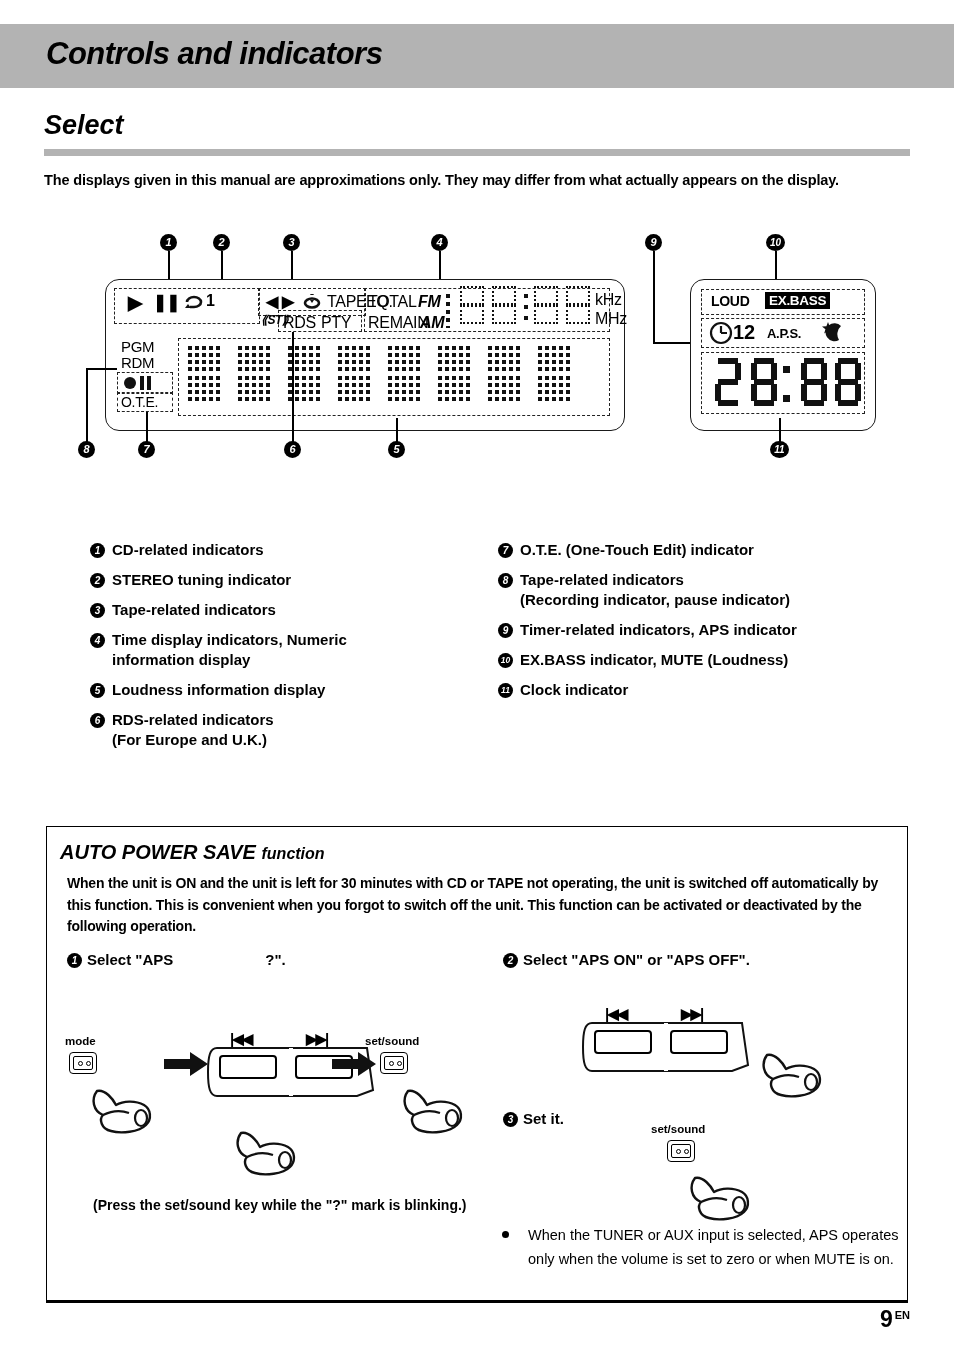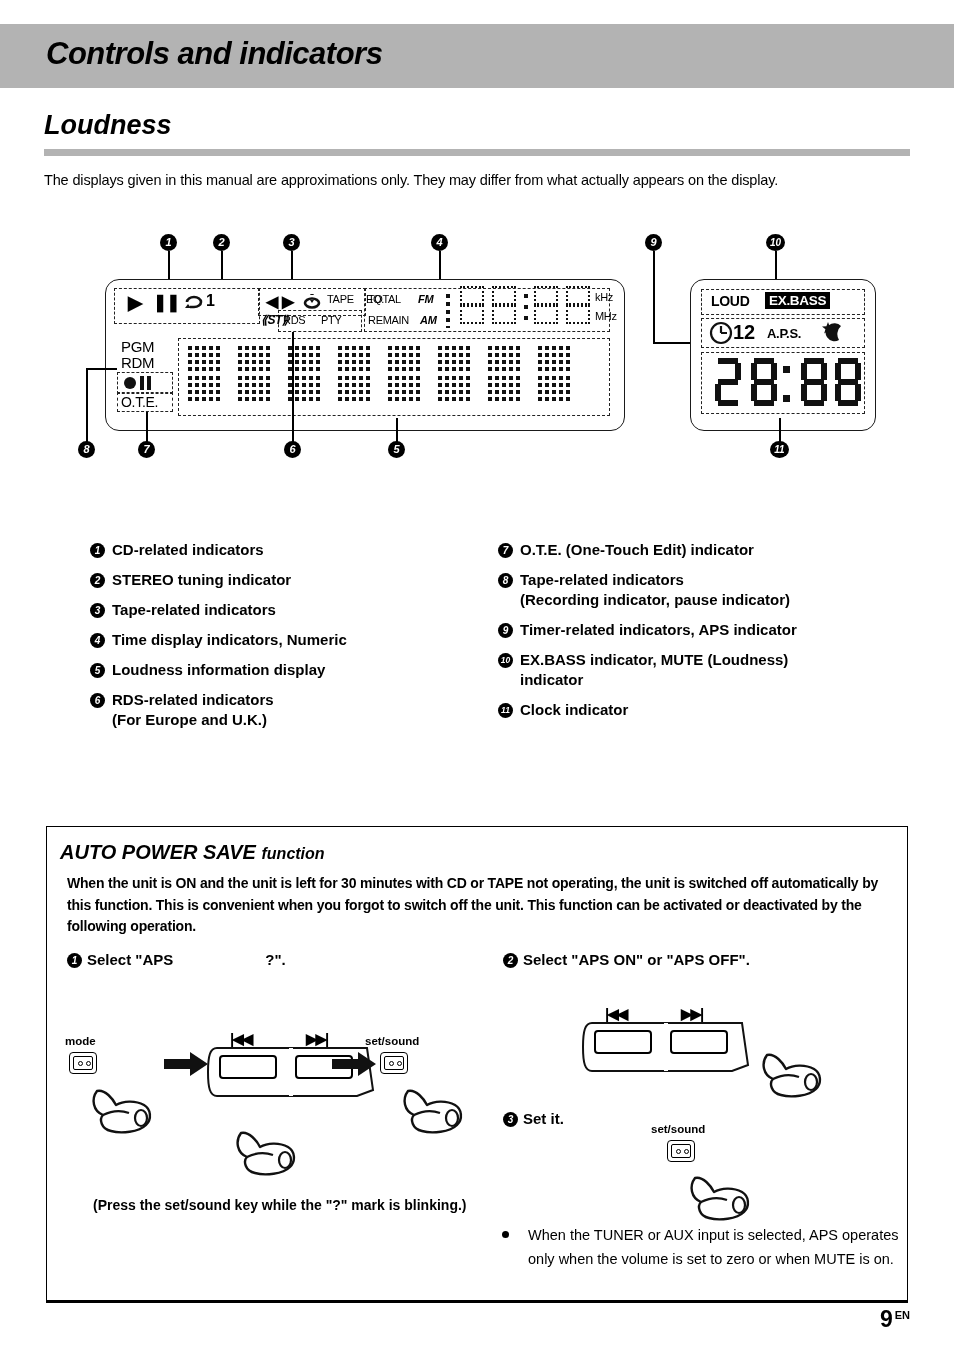--- a/index.html
+++ b/index.html
@@ -46,21 +46,21 @@
     width: 866px; height: 7px;
     background: #b3b3b3;
   }
 
   
   .intro {
     position: absolute;
     left: 44px; top: 168px;
     width: 872px;
     font-size: 14.5px;
-    font-weight: normal;
+    font-weight: bold;
     line-height: 25px;
     letter-spacing: -0.15px;
   }
 
   
   .stage {
     position: absolute;
     left: 0; top: 228px;
     width: 954px; height: 250px;
   }
@@ -90,21 +90,21 @@
     box-sizing: border-box;
     background: #fff;
   }
   .lcd-left  { left: 105px; top: 51px; width: 520px; height: 152px; }
   .lcd-right { left: 690px; top: 51px; width: 186px; height: 152px; }
 
   .dash { position: absolute; box-sizing: border-box; border: 1.4px dashed #222; }
 
   .lbl {
     position: absolute;
-    font-size: 11px;
+    font-size: 16px;
     font-family: "Liberation Sans", sans-serif;
     white-space: nowrap;
     letter-spacing: -0.3px;
   }
   .lbl.ital { font-style: italic; font-weight: bold; }
   .lbl.bold { font-weight: bold; }
 
   
   .dotcell {
     position: absolute;
@@ -287,21 +287,21 @@
     vertical-align: 8px;
     margin-left: 2px;
   }
 </style>
 </head>
 <body>
 
 <div class="header-band"></div>
 <div class="header-title">Controls and indicators</div>
 
-<div class="section-heading">Loudness</div>
+<div class="section-heading">Select</div>
 <div class="section-rule"></div>
 <div class="intro">The displays given in this manual are approximations only. They may differ from what actually appears on the display.</div>
 
 <div class="stage">
 
   <div class="cnum" style="left:160px;top:6px;">1</div>
   <div class="lead-v" style="left:168px;top:23px;height:46px;"></div>
 
   <div class="cnum" style="left:213px;top:6px;">2</div>
   <div class="lead-v" style="left:221px;top:23px;height:88px;"></div>
@@ -829,20 +829,21 @@
       <span class="bul">2</span>
       <span>STEREO tuning indicator</span>
     </div>
     <div class="li">
       <span class="bul">3</span>
       <span>Tape-related indicators</span>
     </div>
     <div class="li">
       <span class="bul">4</span>
       <span>Time display indicators, Numeric</span>
+      <span class="l2">information display</span>
     </div>
     <div class="li">
       <span class="bul">5</span>
       <span>Loudness information display</span>
     </div>
     <div class="li">
       <span class="bul">6</span>
       <span>RDS-related indicators</span>
       <span class="l2">(For Europe and U.K.)</span>
     </div>
@@ -858,21 +859,20 @@
       <span>Tape-related indicators</span>
       <span class="l2">(Recording indicator, pause indicator)</span>
     </div>
     <div class="li">
       <span class="bul">9</span>
       <span>Timer-related indicators, APS indicator</span>
     </div>
     <div class="li">
       <span class="bul w2">10</span>
       <span>EX.BASS indicator, MUTE (Loudness)</span>
-      <span class="l2">indicator</span>
     </div>
     <div class="li">
       <span class="bul w2">11</span>
       <span>Clock indicator</span>
     </div>
   </div>
 </div>
 
 <div class="aps-box">
   <div class="aps-title">

